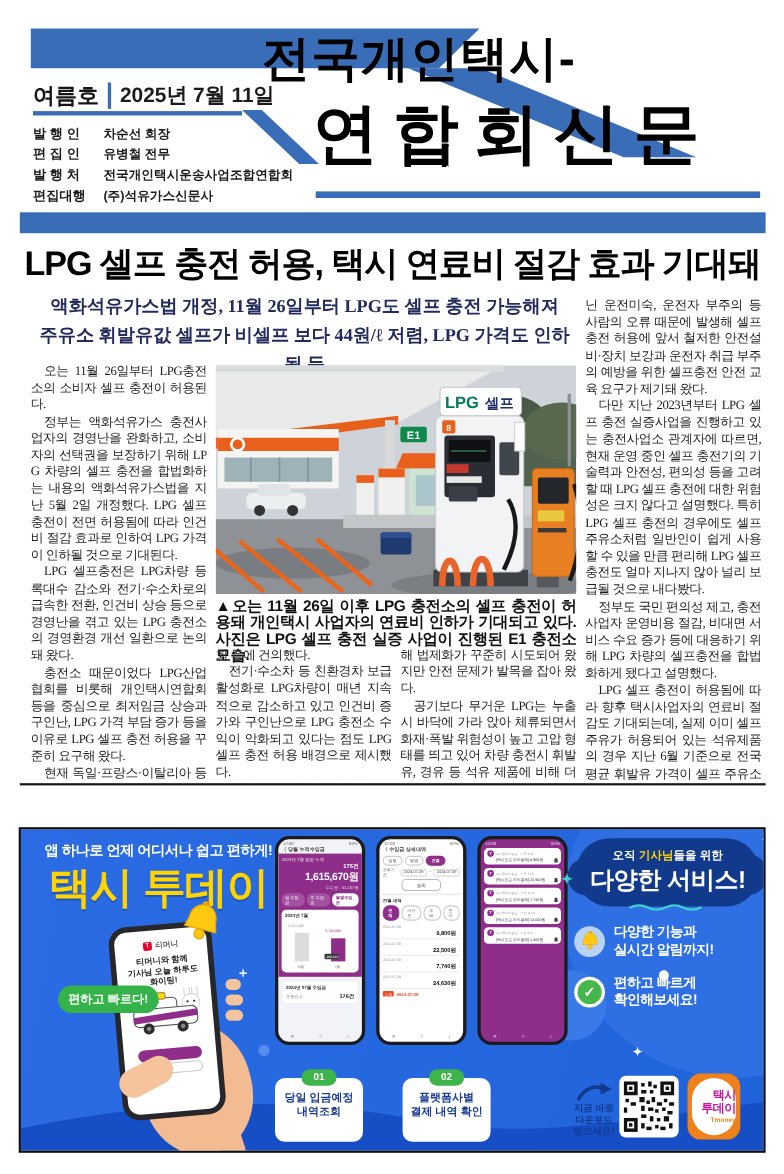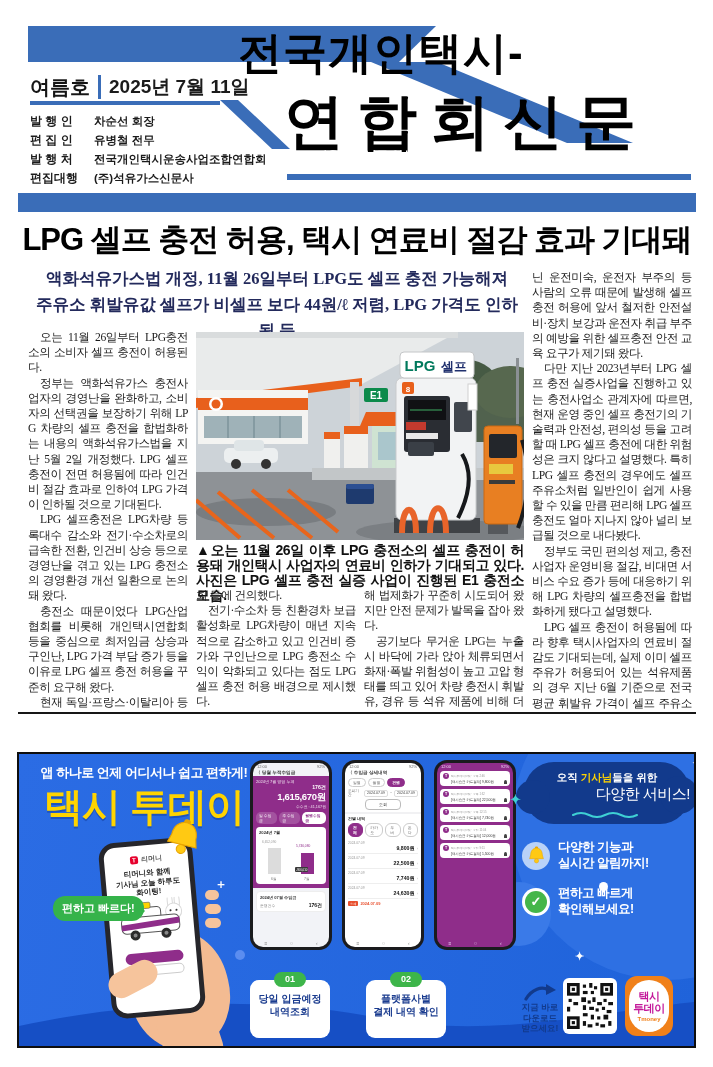--- a/index.html
+++ b/index.html
@@ -146,38 +146,38 @@
 
   
   .cloud{position:absolute;left:505px;top:8px;width:166px;height:62px;background:#123a8c;
          border-radius:30px;z-index:4;text-align:center;color:#fff;}
   .cloud::before{content:"";position:absolute;left:-8px;top:18px;width:34px;height:34px;
                  border-radius:50%;background:#123a8c;}
   .cloud::after{content:"";position:absolute;right:-8px;top:14px;width:38px;height:38px;
                 border-radius:50%;background:#123a8c;}
   .cloud-l1{font-size:10.5px;font-weight:700;margin-top:9px;position:relative;z-index:2;}
   .cloud-hl{color:#ffd400;}
-  .cloud-l2{font-size:15px;font-weight:400;position:relative;z-index:2;letter-spacing:-0.5px;text-align:right;}
+  .cloud-l2{font-size:22px;font-weight:700;position:relative;z-index:2;letter-spacing:-0.5px;}
   .squig{position:relative;z-index:2;}
   .feature{position:absolute;left:503px;display:flex;align-items:center;gap:8px;z-index:4;}
   .fic{width:28px;height:28px;border-radius:50%;background:#b9d2f8;display:flex;align-items:center;
        justify-content:center;flex:0 0 28px;}
   .fic.green{background:#fff;}
   .fic-inner{width:22px;height:22px;border-radius:50%;background:#45b649;color:#fff;font-size:13px;
              font-weight:900;text-align:center;line-height:22px;}
   .ftext{color:#fff;font-size:12.5px;font-weight:800;line-height:15.5px;letter-spacing:-0.5px;}
   .dl-arrow{position:absolute;left:505px;top:228px;z-index:4;}
   .dl-text{position:absolute;left:500px;top:248px;width:42px;text-align:center;color:#123a8c;
            font-size:8.5px;font-weight:800;line-height:10.5px;z-index:4;}
   .qr{position:absolute;left:544px;top:224px;width:54px;height:56px;background:#fff;border-radius:6px;
       z-index:4;display:flex;align-items:center;justify-content:center;}
   .appicon{position:absolute;left:606px;top:222px;width:48px;height:60px;background:#f08019;
            border-radius:12px;z-index:4;display:flex;align-items:center;justify-content:center;}
   .appicon-in{width:40px;height:52px;background:#fff;border-radius:20px;display:flex;flex-direction:column;
-              align-items:center;justify-content:center;}
+              align-items:flex-end;justify-content:center;}
   .ai-l{font-size:11px;font-weight:900;color:#c4189a;line-height:12px;letter-spacing:-0.5px;}
   .ai-sub{font-size:6px;font-weight:700;color:#f08019;margin-top:2px;}
   .preline{white-space:pre-line;}
 </style>
 </head>
 <body>
 
 <div class="page">
 
   <div>

